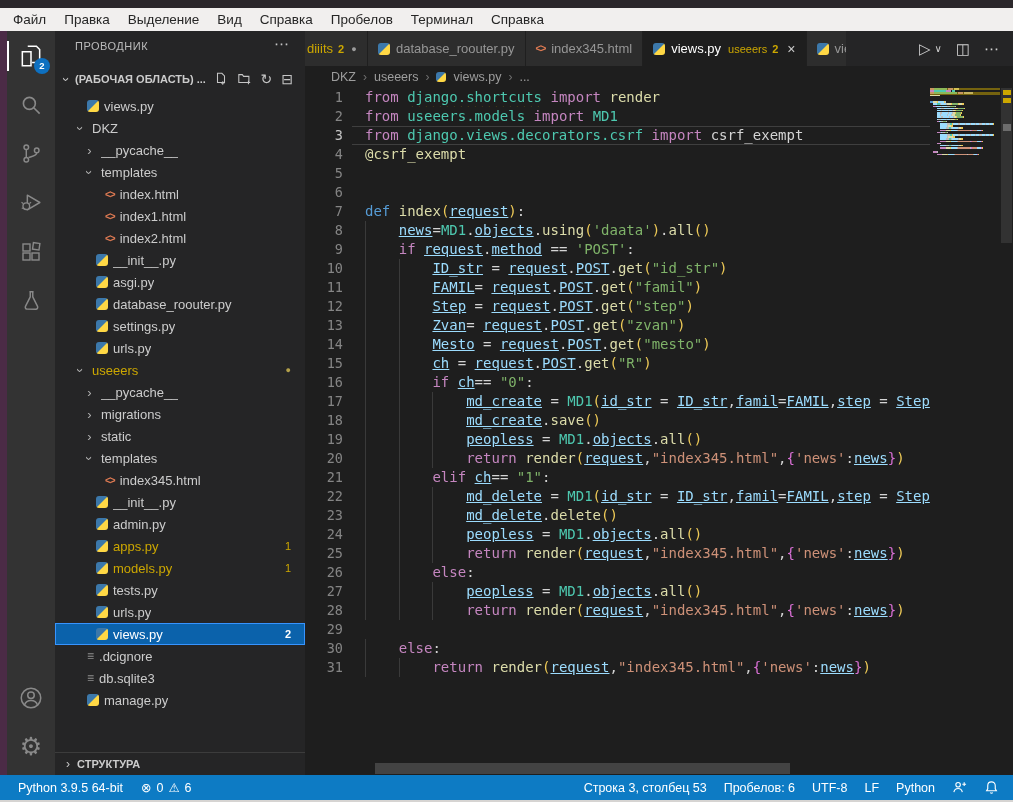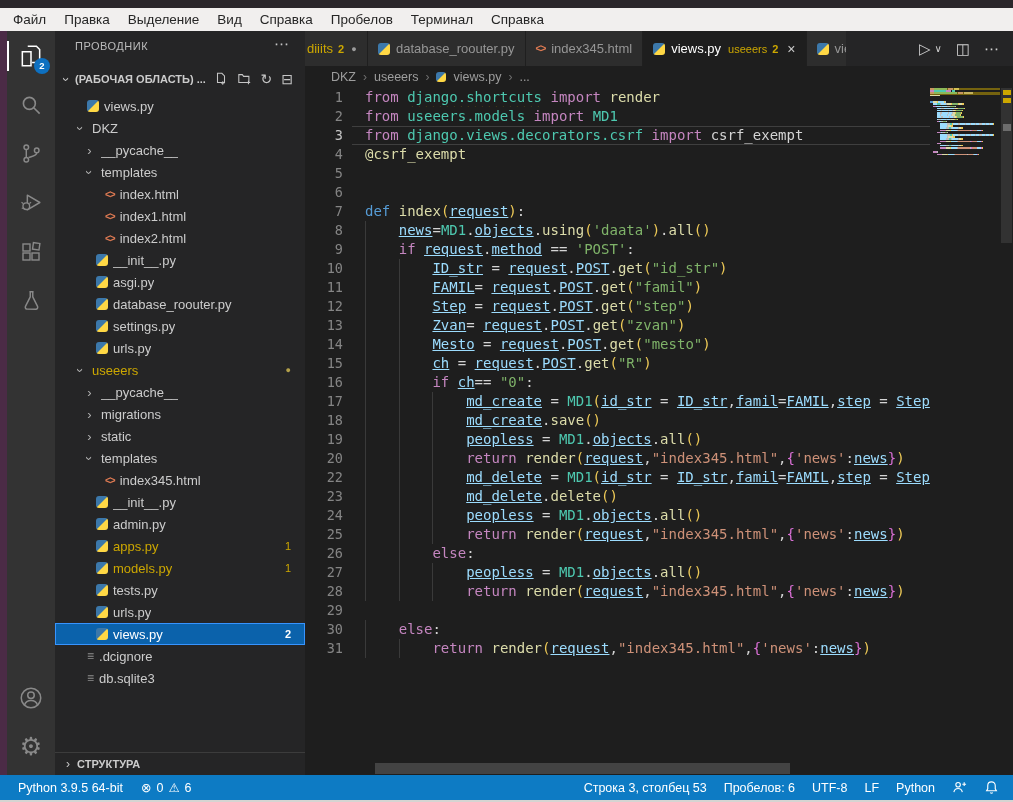--- a/index.html
+++ b/index.html
@@ -326,20 +326,25 @@
         </div>
         <div class="trow" style="padding-left: 19px;">
           <span class="tw"></span>
           <span class="ic-lines">≡</span>
           <span class="tlabel">.dcignore</span>
         </div>
         <div class="trow" style="padding-left: 19px;">
           <span class="tw"></span>
           <span class="ic-lines">≡</span>
           <span class="tlabel">db.sqlite3</span>
+        </div>
+        <div class="trow" style="padding-left: 19px;">
+          <span class="tw"></span>
+          <span class="ic-py"></span>
+          <span class="tlabel">manage.py</span>
         </div>
       </div>
     <div class="sb-structure">
       <span class="tw">›</span>
       <span class="lbl">СТРУКТУРА</span>
     </div>
   </div>
 
   <div class="editor">
     <div class="tabbar">
@@ -401,20 +406,21 @@
           <div class="crow"><span class="ln">11</span><span class="ct" style="background-size: 67.44px 100%;"><span class="tk-p">        </span><span class="tk-v">FAMIL</span><span class="tk-p">= </span><span class="tk-v">request</span><span class="tk-p">.</span><span class="tk-v">POST</span><span class="tk-p">.</span><span class="tk-f">get</span><span class="tk-b1">(</span><span class="tk-s">"famil"</span><span class="tk-b1">)</span></span></div>
           <div class="crow"><span class="ln">12</span><span class="ct" style="background-size: 67.44px 100%;"><span class="tk-p">        </span><span class="tk-v">Step</span><span class="tk-p"> = </span><span class="tk-v">request</span><span class="tk-p">.</span><span class="tk-v">POST</span><span class="tk-p">.</span><span class="tk-f">get</span><span class="tk-b1">(</span><span class="tk-s">"step"</span><span class="tk-b1">)</span></span></div>
           <div class="crow"><span class="ln">13</span><span class="ct" style="background-size: 67.44px 100%;"><span class="tk-p">        </span><span class="tk-v">Zvan</span><span class="tk-p">= </span><span class="tk-v">request</span><span class="tk-p">.</span><span class="tk-v">POST</span><span class="tk-p">.</span><span class="tk-f">get</span><span class="tk-b1">(</span><span class="tk-s">"zvan"</span><span class="tk-b1">)</span></span></div>
           <div class="crow"><span class="ln">14</span><span class="ct" style="background-size: 67.44px 100%;"><span class="tk-p">        </span><span class="tk-v">Mesto</span><span class="tk-p"> = </span><span class="tk-v">request</span><span class="tk-p">.</span><span class="tk-v">POST</span><span class="tk-p">.</span><span class="tk-f">get</span><span class="tk-b1">(</span><span class="tk-s">"mesto"</span><span class="tk-b1">)</span></span></div>
           <div class="crow"><span class="ln">15</span><span class="ct" style="background-size: 67.44px 100%;"><span class="tk-p">        </span><span class="tk-v">ch</span><span class="tk-p"> = </span><span class="tk-v">request</span><span class="tk-p">.</span><span class="tk-v">POST</span><span class="tk-p">.</span><span class="tk-f">get</span><span class="tk-b1">(</span><span class="tk-s">"R"</span><span class="tk-b1">)</span></span></div>
           <div class="crow"><span class="ln">16</span><span class="ct" style="background-size: 67.44px 100%;"><span class="tk-p">        </span><span class="tk-k">if </span><span class="tk-v">ch</span><span class="tk-p">== </span><span class="tk-s">"0"</span><span class="tk-p">:</span></span></div>
           <div class="crow"><span class="ln">17</span><span class="ct" style="background-size: 101.16px 100%;"><span class="tk-p">            </span><span class="tk-v">md_create</span><span class="tk-p"> = </span><span class="tk-m">MD1</span><span class="tk-b1">(</span><span class="tk-v">id_str</span><span class="tk-p"> = </span><span class="tk-v">ID_str</span><span class="tk-p">,</span><span class="tk-v">famil</span><span class="tk-p">=</span><span class="tk-v">FAMIL</span><span class="tk-p">,</span><span class="tk-v">step</span><span class="tk-p"> = </span><span class="tk-v">Step</span><span class="tk-p">,</span></span></div>
           <div class="crow"><span class="ln">18</span><span class="ct" style="background-size: 101.16px 100%;"><span class="tk-p">            </span><span class="tk-v">md_create</span><span class="tk-p">.</span><span class="tk-f">save</span><span class="tk-b1">()</span></span></div>
           <div class="crow"><span class="ln">19</span><span class="ct" style="background-size: 101.16px 100%;"><span class="tk-p">            </span><span class="tk-v">peopless</span><span class="tk-p"> = </span><span class="tk-m">MD1</span><span class="tk-p">.</span><span class="tk-v">objects</span><span class="tk-p">.</span><span class="tk-f">all</span><span class="tk-b1">()</span></span></div>
           <div class="crow"><span class="ln">20</span><span class="ct" style="background-size: 101.16px 100%;"><span class="tk-p">            </span><span class="tk-k">return </span><span class="tk-f">render</span><span class="tk-b1">(</span><span class="tk-v">request</span><span class="tk-p">,</span><span class="tk-so">"index345.html"</span><span class="tk-p">,</span><span class="tk-b2">{</span><span class="tk-so">'news'</span><span class="tk-p">:</span><span class="tk-v">news</span><span class="tk-b2">}</span><span class="tk-b1">)</span></span></div>
+          <div class="crow"><span class="ln">21</span><span class="ct" style="background-size: 67.44px 100%;"><span class="tk-p">        </span><span class="tk-k">elif </span><span class="tk-v">ch</span><span class="tk-p">== </span><span class="tk-s">"1"</span><span class="tk-p">:</span></span></div>
           <div class="crow"><span class="ln">22</span><span class="ct" style="background-size: 101.16px 100%;"><span class="tk-p">            </span><span class="tk-v">md_delete</span><span class="tk-p"> = </span><span class="tk-m">MD1</span><span class="tk-b1">(</span><span class="tk-v">id_str</span><span class="tk-p"> = </span><span class="tk-v">ID_str</span><span class="tk-p">,</span><span class="tk-v">famil</span><span class="tk-p">=</span><span class="tk-v">FAMIL</span><span class="tk-p">,</span><span class="tk-v">step</span><span class="tk-p"> = </span><span class="tk-v">Step</span><span class="tk-p">,</span></span></div>
           <div class="crow"><span class="ln">23</span><span class="ct" style="background-size: 101.16px 100%;"><span class="tk-p">            </span><span class="tk-v">md_delete</span><span class="tk-p">.</span><span class="tk-f">delete</span><span class="tk-b1">()</span></span></div>
           <div class="crow"><span class="ln">24</span><span class="ct" style="background-size: 101.16px 100%;"><span class="tk-p">            </span><span class="tk-v">peopless</span><span class="tk-p"> = </span><span class="tk-m">MD1</span><span class="tk-p">.</span><span class="tk-v">objects</span><span class="tk-p">.</span><span class="tk-f">all</span><span class="tk-b1">()</span></span></div>
           <div class="crow"><span class="ln">25</span><span class="ct" style="background-size: 101.16px 100%;"><span class="tk-p">            </span><span class="tk-k">return </span><span class="tk-f">render</span><span class="tk-b1">(</span><span class="tk-v">request</span><span class="tk-p">,</span><span class="tk-so">"index345.html"</span><span class="tk-p">,</span><span class="tk-b2">{</span><span class="tk-so">'news'</span><span class="tk-p">:</span><span class="tk-v">news</span><span class="tk-b2">}</span><span class="tk-b1">)</span></span></div>
           <div class="crow"><span class="ln">26</span><span class="ct" style="background-size: 67.44px 100%;"><span class="tk-p">        </span><span class="tk-k">else</span><span class="tk-p">:</span></span></div>
           <div class="crow"><span class="ln">27</span><span class="ct" style="background-size: 101.16px 100%;"><span class="tk-p">            </span><span class="tk-v">peopless</span><span class="tk-p"> = </span><span class="tk-m">MD1</span><span class="tk-p">.</span><span class="tk-v">objects</span><span class="tk-p">.</span><span class="tk-f">all</span><span class="tk-b1">()</span></span></div>
           <div class="crow"><span class="ln">28</span><span class="ct" style="background-size: 101.16px 100%;"><span class="tk-p">            </span><span class="tk-k">return </span><span class="tk-f">render</span><span class="tk-b1">(</span><span class="tk-v">request</span><span class="tk-p">,</span><span class="tk-so">"index345.html"</span><span class="tk-p">,</span><span class="tk-b2">{</span><span class="tk-so">'news'</span><span class="tk-p">:</span><span class="tk-v">news</span><span class="tk-b2">}</span><span class="tk-b1">)</span></span></div>
           <div class="crow"><span class="ln">29</span><span class="ct"></span></div>
           <div class="crow"><span class="ln">30</span><span class="ct" style="background-size: 33.72px 100%;"><span class="tk-p">    </span><span class="tk-k">else</span><span class="tk-p">:</span></span></div>
           <div class="crow"><span class="ln">31</span><span class="ct" style="background-size: 67.44px 100%;"><span class="tk-p">        </span><span class="tk-k">return </span><span class="tk-f">render</span><span class="tk-b1">(</span><span class="tk-v">request</span><span class="tk-p">,</span><span class="tk-so">"index345.html"</span><span class="tk-p">,</span><span class="tk-b2">{</span><span class="tk-so">'news'</span><span class="tk-p">:</span><span class="tk-v">news</span><span class="tk-b2">}</span><span class="tk-b1">)</span></span></div>

